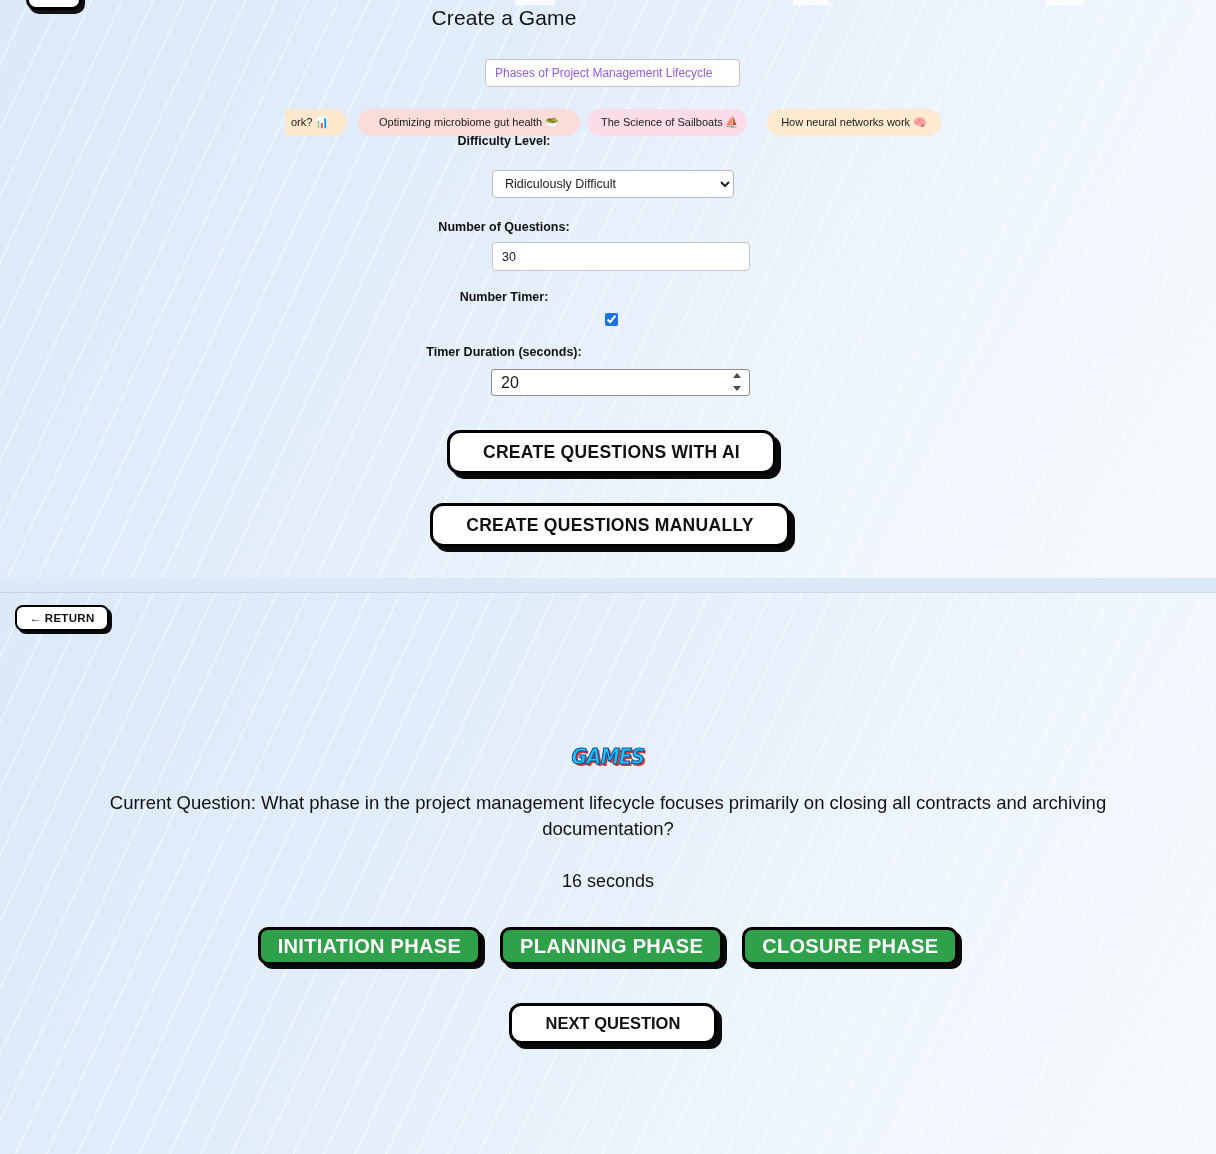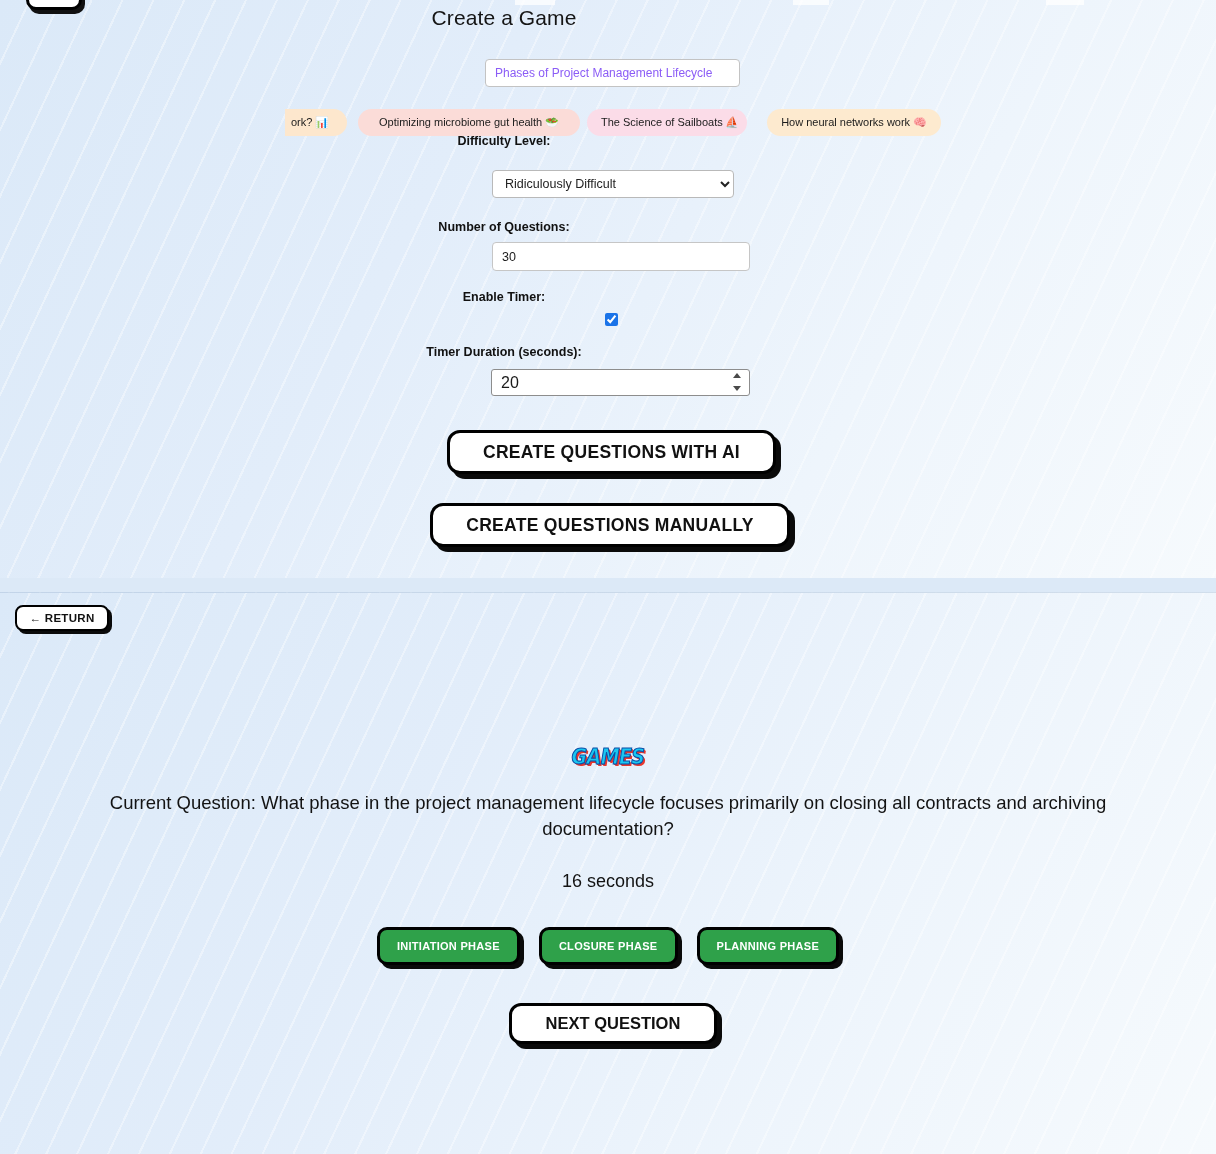--- a/index.html
+++ b/index.html
@@ -285,21 +285,21 @@
     justify-content: center;
     gap: 19px;
   }
   .answer-btn {
     background: #2fa14a;
     border: 3px solid #000;
     border-radius: 10px;
     box-shadow: 4px 4px 0 #0a0a0a;
     color: #fff;
     font-family: "Liberation Sans", sans-serif;
-    font-size: 11px;
+    font-size: 20px;
     font-weight: bold;
     letter-spacing: .3px;
     height: 38px;
     padding: 0 17px;
     cursor: pointer;
     white-space: nowrap;
   }
 
   #next-question-btn {
     position: absolute;
@@ -338,21 +338,21 @@
         <div class="chip" style="background: rgb(251, 220, 232); left: 587px; width: 160px;"><span>The Science of Sailboats ⛵</span></div>
         <div class="chip" style="background: rgb(253, 234, 207); left: 767px; width: 174px;"><span>How neural networks work 🧠</span></div>
       </div>
 
     <div class="form-label" id="difficulty-label">Difficulty Level:</div>
     <select id="difficulty-select"><option>Ridiculously Difficult</option></select>
 
     <div class="form-label" id="questions-label">Number of Questions:</div>
     <input id="questions-input" type="text" value="30" style="">
 
-    <div class="form-label" id="timer-label">Enable Timer:</div>
+    <div class="form-label" id="timer-label">Number Timer:</div>
     <input id="timer-checkbox" type="checkbox" checked="" style="">
 
     <div class="form-label" id="duration-label">Timer Duration (seconds):</div>
     <div id="duration-wrap">
       <input id="duration-input" type="text" value="20" style="">
       <span class="spinner">
         <i class="up"></i>
           <i class="down"></i>
       </span>
     </div>
@@ -370,20 +370,20 @@
     <button id="return-btn">← RETURN</button>
 
     <div id="games-logo">GAMES</div>
 
     <div id="question-text">Current Question: What phase in the project management lifecycle focuses primarily on closing all contracts and archiving documentation?</div>
 
     <div id="timer-text">16 seconds</div>
 
     <div id="answers-row">
         <button class="answer-btn">INITIATION PHASE</button>
+        <button class="answer-btn">PLANNING PHASE</button>
         <button class="answer-btn">CLOSURE PHASE</button>
-        <button class="answer-btn">PLANNING PHASE</button>
       </div>
 
     <button id="next-question-btn">NEXT QUESTION</button>
 
   </div>
 </div>
 
 </body></html>

